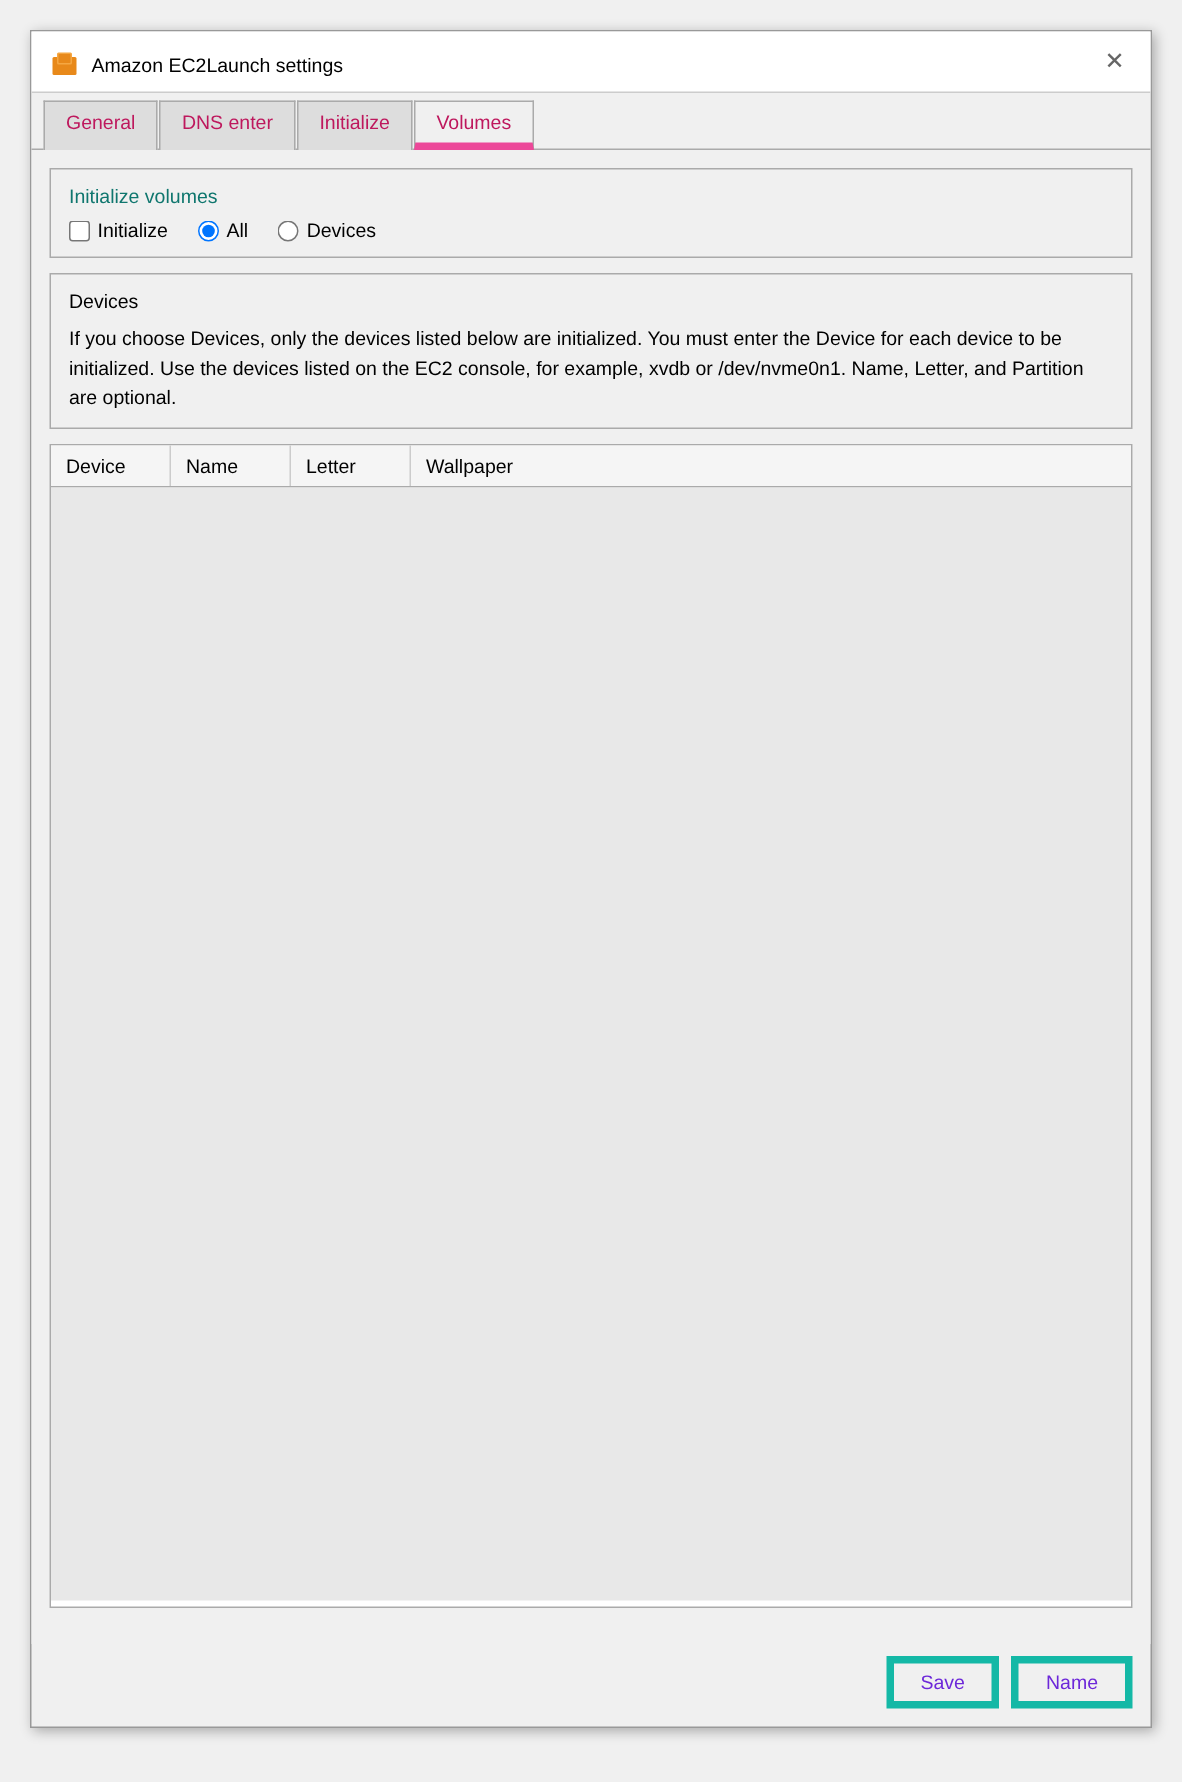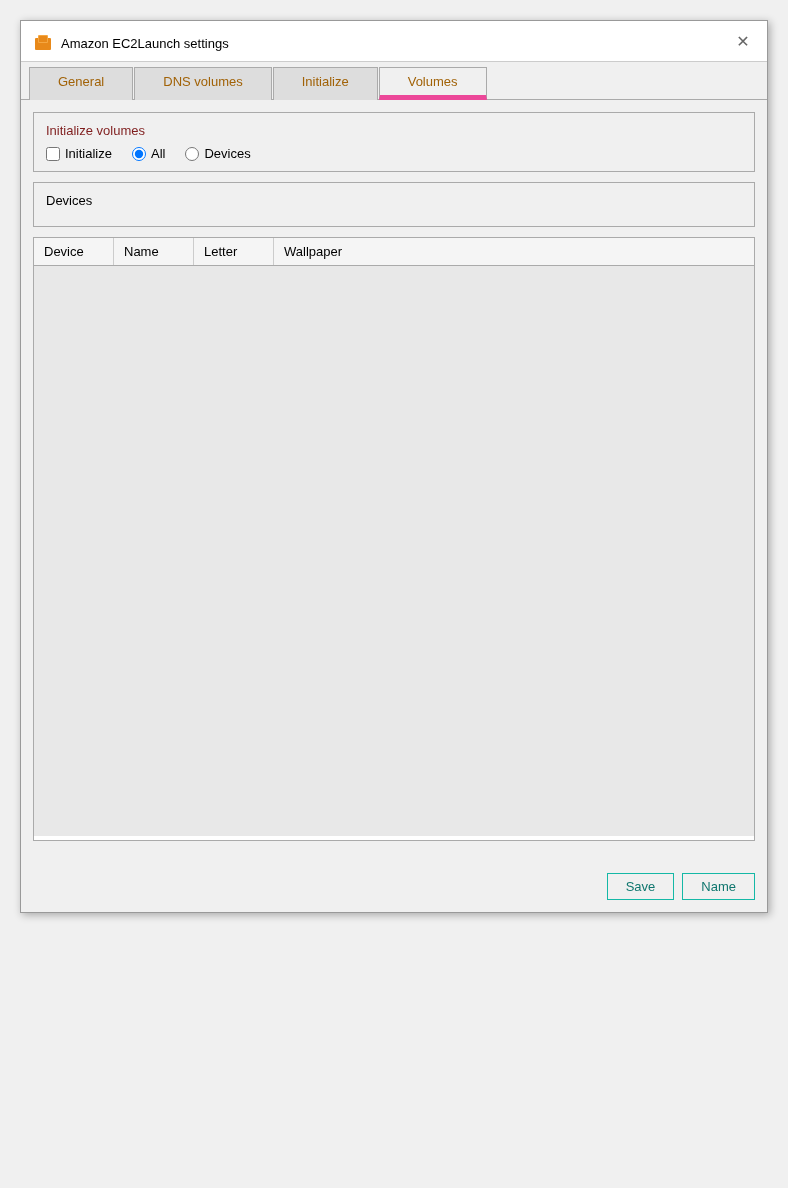--- a/index.html
+++ b/index.html
@@ -68,26 +68,26 @@
     .tab-bar {
       display: flex;
       background: #f0f0f0;
       border-bottom: 1px solid #aaa;
       padding: 0 8px;
       padding-top: 4px;
       gap: 1px;
     }
 
     .tab {
-      padding: 6px 28px;
+      padding: 6px 14px;
       background: #ddd;
       border: 1px solid #aaa;
       border-bottom: none;
       cursor: pointer;
-      color: #a16207;
+      color: #be185d;
       position: relative;
       bottom: -1px;
     }
 
     .tab.active {
       background: #f0f0f0;
       border-bottom: 5px solid #ec4899;
       font-weight: normal;
       z-index: 1;
     }
@@ -100,21 +100,21 @@
     .section-box {
       border: 1px solid #aaa;
       background: #f0f0f0;
       margin-bottom: 10px;
       padding: 10px 12px;
     }
 
     .section-title {
       font-size: 13px;
       font-weight: normal;
-      color: #7f1d1d;
+      color: #0f766e;
       margin-bottom: 8px;
     }
 
     .init-controls {
       display: flex;
       align-items: flex-end;
       gap: 20px;
     }
 
     .checkbox-label {
@@ -160,21 +160,21 @@
     .devices-description {
       font-size: 13px;
       color: #000;
       line-height: 1.5;
     }
 
     .table-container {
       border: 1px solid #aaa;
       background: #fff;
       margin-bottom: 12px;
-      height: 604px;
+      height: 776px;
     }
 
     .table-header {
       display: flex;
       border-bottom: 1px solid #aaa;
       background: #f5f5f5;
     }
 
     .table-col-header {
       padding: 6px 10px;
@@ -196,24 +196,24 @@
     .footer {
       display: flex;
       justify-content: flex-end;
       gap: 8px;
       padding: 8px 12px 12px;
     }
 
     .btn {
       padding: 5px 18px;
       background: #f0f0f0;
-      border: 1px solid #14b8a6;
-      cursor: pointer;
-      font-size: 13px;
-      color: #0f766e;
+      border: 5px solid #14b8a6;
+      cursor: pointer;
+      font-size: 13px;
+      color: #6d28d9;
       min-width: 60px;
     }
   </style>
 </head>
 <body>
 
 <div class="window">
 
   <div class="title-bar">
     <div class="title-bar-left">
@@ -223,21 +223,21 @@
         <rect x="5" y="2" width="10" height="8" fill="#f5a742" rx="1"></rect>
         <rect x="6" y="3" width="8" height="6" fill="#e8891a" rx="0.5"></rect>
       </svg>
       <span class="title-text">Amazon EC2Launch settings</span>
     </div>
     <button class="close-button">✕</button>
   </div>
 
   <div class="tab-bar">
     <div class="tab">General</div>
-    <div class="tab">DNS volumes</div>
+    <div class="tab">DNS enter</div>
     <div class="tab">Initialize</div>
     <div class="tab active">Volumes</div>
   </div>
 
   <div class="content">
 
     <div class="section-box">
       <div class="section-title">Initialize volumes</div>
       <div class="init-controls">
         <label class="checkbox-label">
@@ -250,20 +250,21 @@
         </label>
         <label class="radio-label">
           <input type="radio" name="init-type" style="">
           <span>Devices</span>
         </label>
       </div>
     </div>
 
     <div class="devices-section">
       <div class="devices-section-title">Devices</div>
+      <p class="devices-description">If you choose Devices, only the devices listed below are initialized. You must enter the Device for each device to be initialized. Use the devices listed on the EC2 console, for example, xvdb or /dev/nvme0n1. Name, Letter, and Partition are optional.</p>
     </div>
 
     <div class="table-container">
       <div class="table-header">
         <div class="table-col-header">Device</div>
         <div class="table-col-header">Name</div>
         <div class="table-col-header">Letter</div>
         <div class="table-col-header">Wallpaper</div>
       </div>
       <div class="table-body"></div>

